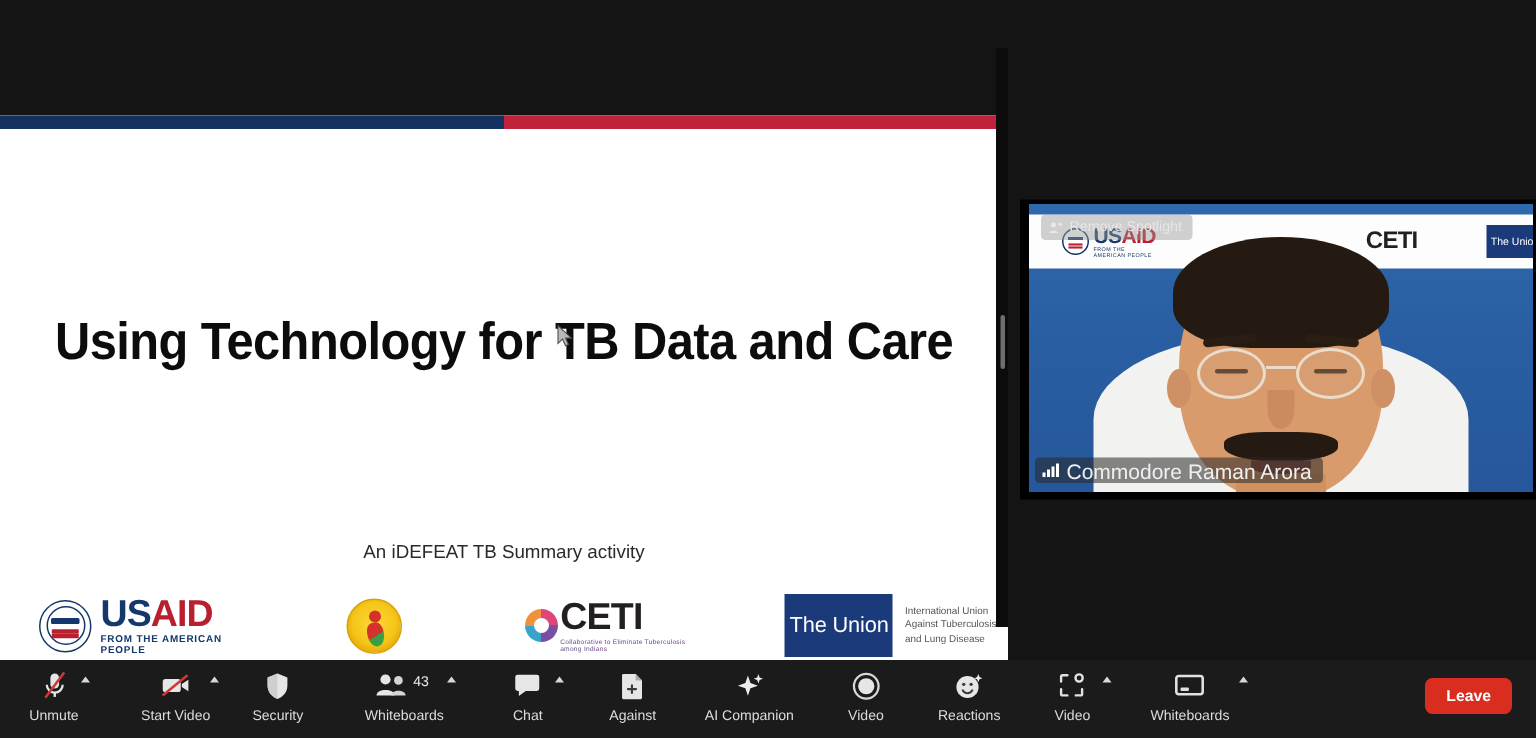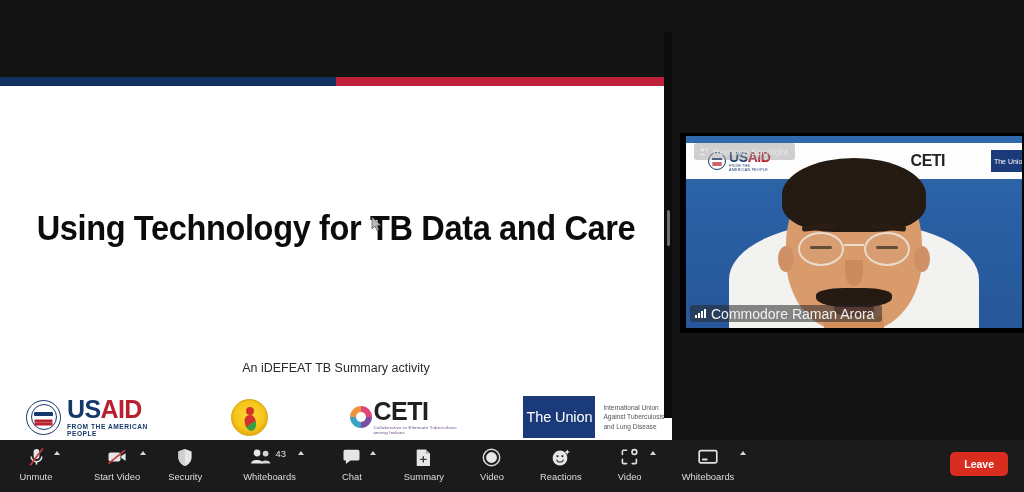--- a/index.html
+++ b/index.html
@@ -519,23 +519,32 @@
 
 
       <div class="tb-item" style="margin-left:26px;">
         <div class="tb-icon">
           <svg width="17" height="19" viewBox="0 0 17 19">
             <path d="M2.6 1.4 h8.2 l4.2 4.2 v11.6 a0.9 0.9 0 0 1 -0.9 0.9 h-11.5 a0.9 0.9 0 0 1 -0.9 -0.9 v-14.9 a0.9 0.9 0 0 1 0.9 -0.9 Z" fill="#e6e6e6"></path>
             <path d="M10.8 1.4 L15 5.6 L10.8 5.6 Z" fill="#a9a9a9"></path>
             <path d="M5.6 11.4 h5.4 M8.3 8.8 v5.2" stroke="#3a3a3a" stroke-width="1.4" stroke-linecap="round"></path>
           </svg>
         </div>
-        <div class="tb-label">Summary</div>
-      </div>
-
+        <div class="tb-label">Against</div>
+      </div>
+
+      <div class="tb-item" style="margin-left:22px;">
+        <div class="tb-icon">
+          <svg width="20" height="19" viewBox="0 0 20 19">
+            <path d="M8.6 2.4 L10.3 7.4 L15.3 9.1 L10.3 10.8 L8.6 15.8 L6.9 10.8 L1.9 9.1 L6.9 7.4 Z" fill="#ededed"></path>
+            <path d="M15.6 1.4 L16.4 3.7 L18.7 4.5 L16.4 5.3 L15.6 7.6 L14.8 5.3 L12.5 4.5 L14.8 3.7 Z" fill="#ededed"></path>
+          </svg>
+        </div>
+        <div class="tb-label">AI Companion</div>
+      </div>
 
       <div class="tb-item" style="margin-left:22px;">
         <div class="tb-icon">
           <svg width="19" height="19" viewBox="0 0 19 19">
             <circle cx="9.5" cy="9.5" r="8.2" fill="none" stroke="#d8d8d8" stroke-width="1.5"></circle>
             <circle cx="9.5" cy="9.5" r="5.4" fill="#e6e6e6"></circle>
           </svg>
         </div>
         <div class="tb-label">Video</div>
       </div>

